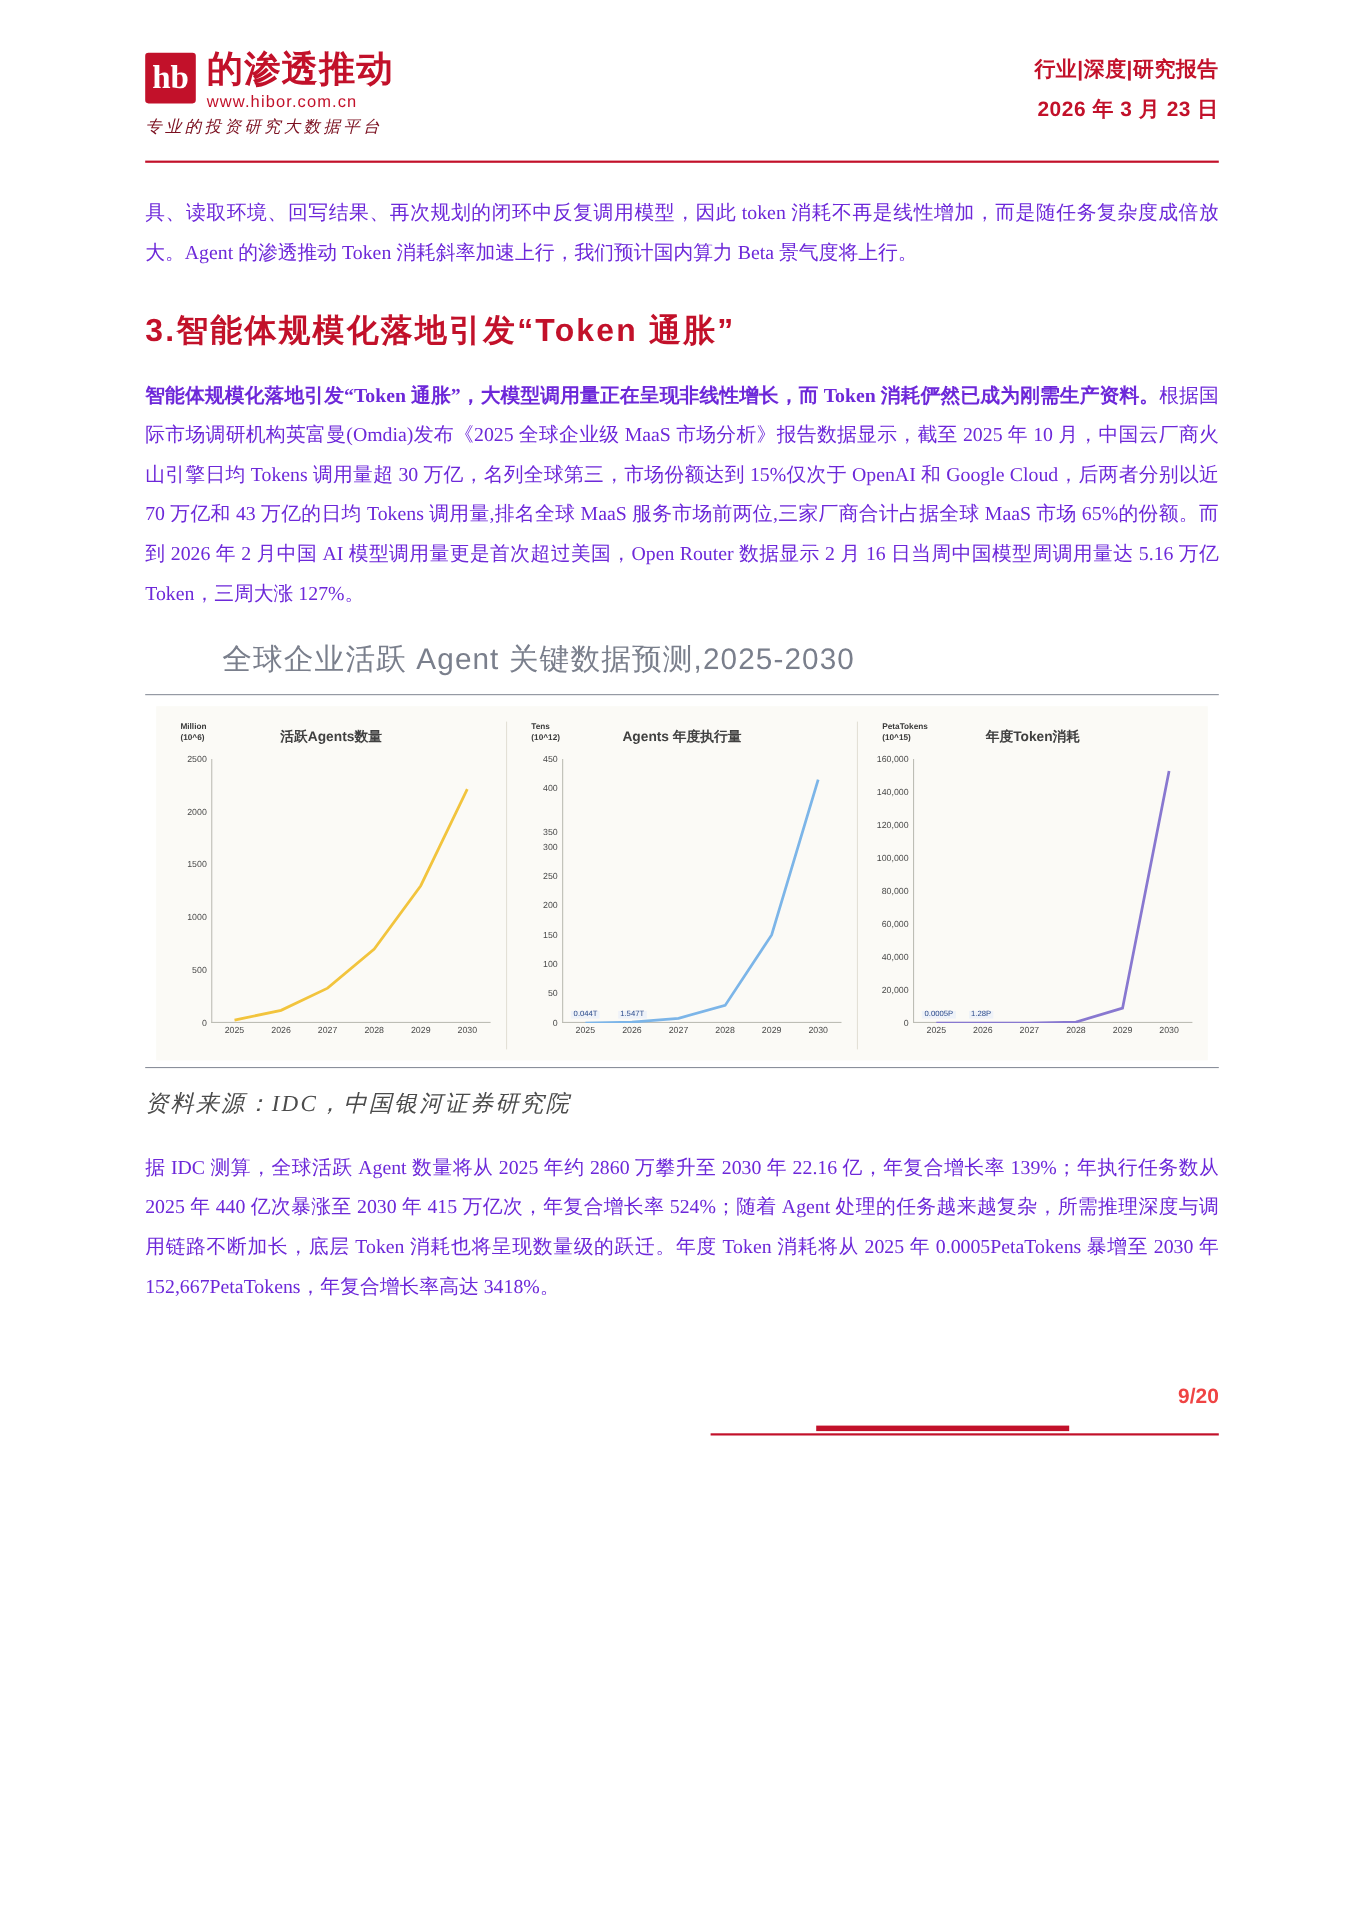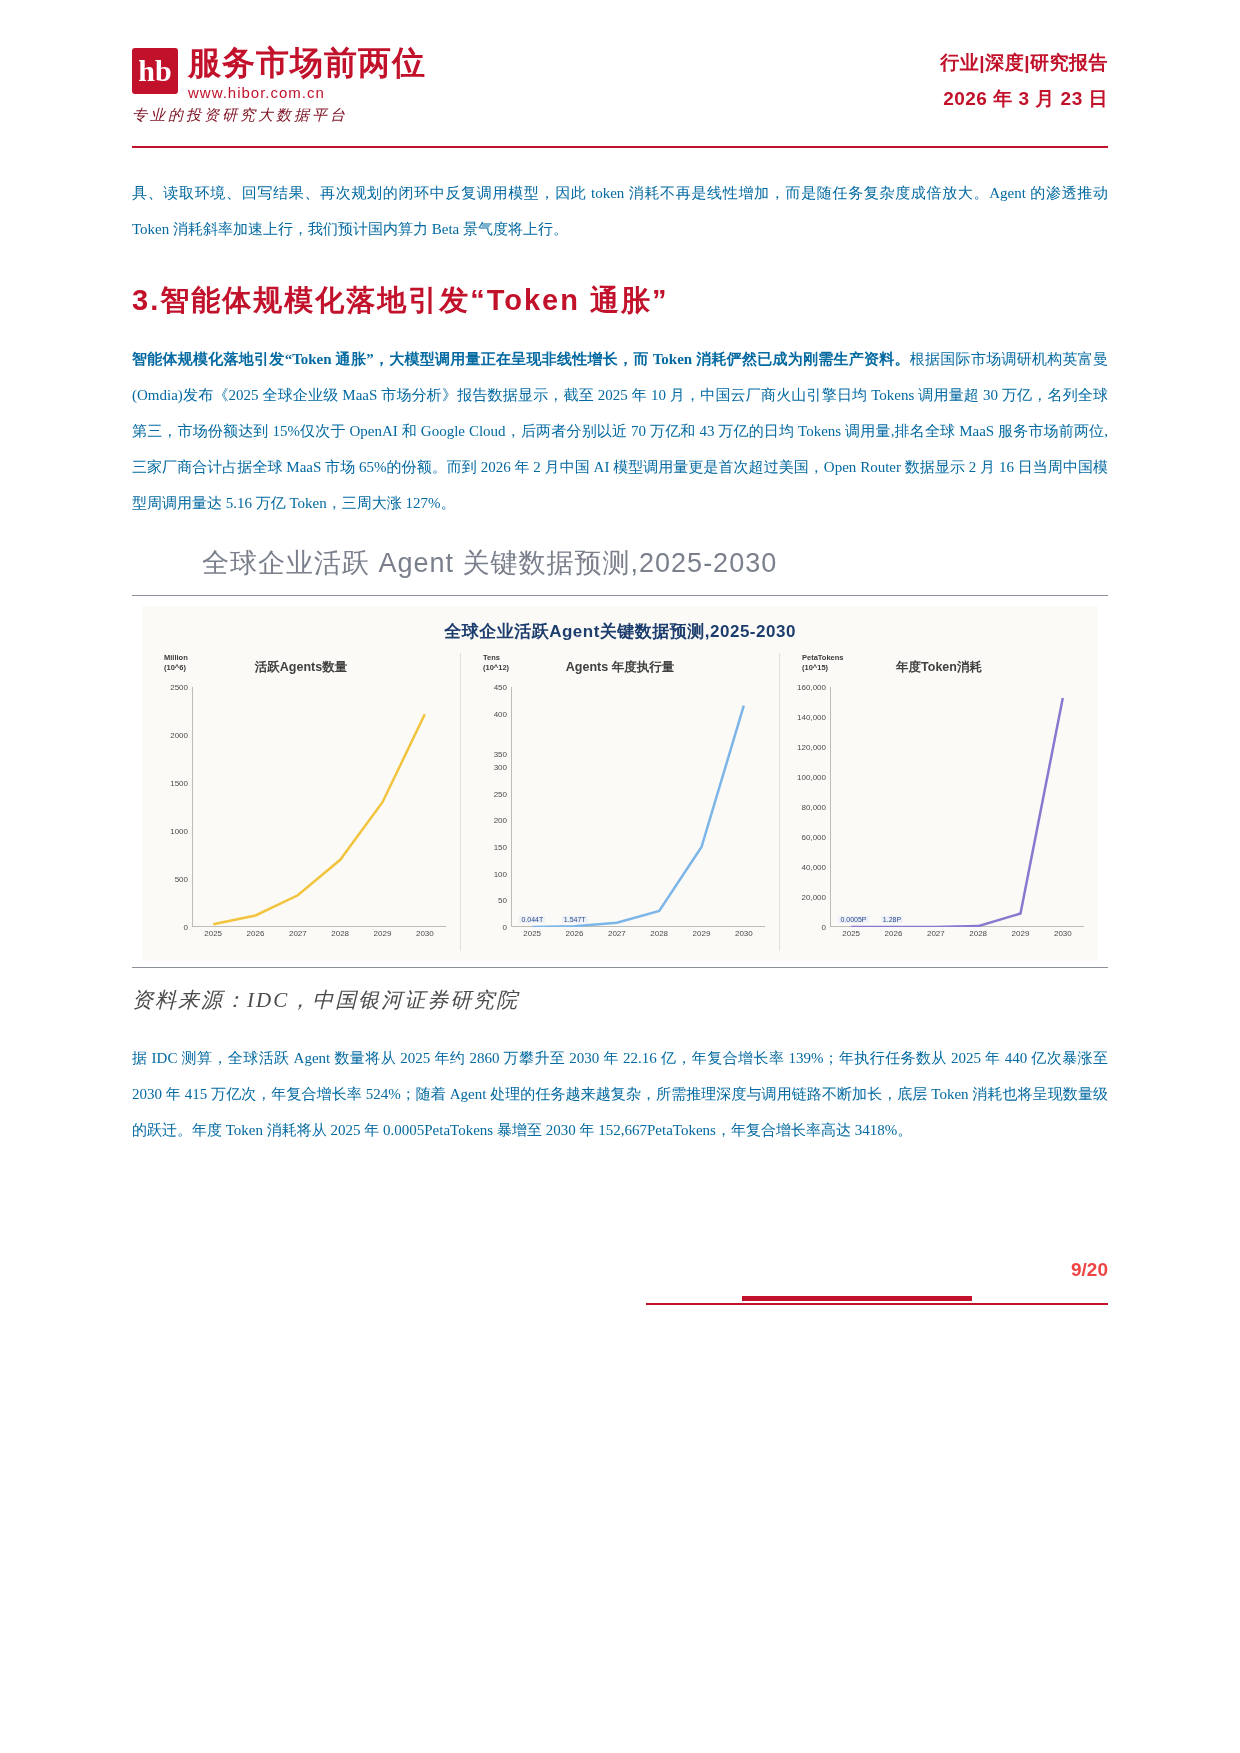--- a/index.html
+++ b/index.html
@@ -52,22 +52,22 @@
   }
   .header-rule {
     position:absolute; left:132px; top:146px; width:976px; height:0;
     border-top:2px solid #c2112a;
   }
 
   
   .content { position:absolute; left:132px; top:175px; width:976px; }
   p.body-par {
     margin:0 0 0 0;
-    font-size:15px; line-height:36px; text-align:justify;
-    color:#0369a1;
+    font-size:18px; line-height:36px; text-align:justify;
+    color:#6d28d9;
   }
   .section-title {
     margin:34px 0 20px 0;
     font-family:"Liberation Sans", sans-serif;
     font-size:29px; font-weight:bold; color:#c2112a; letter-spacing:2px;
   }
   .lead-bold { font-weight:bold; }
   p.par2 { margin-top:2px; }
 
   
@@ -143,21 +143,21 @@
 </style>
 </head>
 <body>
 
 <div class="page">
 
   <div class="header">
     <div class="logo-wrap">
       <div class="logo-badge">hb</div>
       <div class="logo-text">
-        <div class="logo-cn">服务市场前两位</div>
+        <div class="logo-cn">的渗透推动</div>
         <div class="logo-url">www.hibor.com.cn</div>
       </div>
     </div>
     <div class="logo-slogan">专业的投资研究大数据平台</div>
     <div class="header-right">
       <div class="line1">行业|深度|研究报告</div>
       <div class="line2">2026 年 3 月 23 日</div>
     </div>
   </div>
   <div class="header-rule"></div>
@@ -167,21 +167,20 @@
     <p class="body-par">具、读取环境、回写结果、再次规划的闭环中反复调用模型，因此 token 消耗不再是线性增加，而是随任务复杂度成倍放大。Agent 的渗透推动 Token 消耗斜率加速上行，我们预计国内算力 Beta 景气度将上行。</p>
 
     <h2 class="section-title">3.智能体规模化落地引发“Token 通胀”</h2>
 
     <p class="body-par par2"><span class="lead-bold">智能体规模化落地引发“Token 通胀”，大模型调用量正在呈现非线性增长，而 Token 消耗俨然已成为刚需生产资料。</span><span>根据国际市场调研机构英富曼(Omdia)发布《2025 全球企业级 MaaS 市场分析》报告数据显示，截至 2025 年 10 月，中国云厂商火山引擎日均 Tokens 调用量超 30 万亿，名列全球第三，市场份额达到 15%仅次于 OpenAI 和 Google Cloud，后两者分别以近 70 万亿和 43 万亿的日均 Tokens 调用量,排名全球 MaaS 服务市场前两位,三家厂商合计占据全球 MaaS 市场 65%的份额。而到 2026 年 2 月中国 AI 模型调用量更是首次超过美国，Open Router 数据显示 2 月 16 日当周中国模型周调用量达 5.16 万亿 Token，三周大涨 127%。</span></p>
 
     <div class="figure">
       <div class="fig-title">全球企业活跃 Agent 关键数据预测,2025-2030</div>
       <div class="fig-box">
         <div class="chart-card">
-          <div class="chart-card-title">全球企业活跃Agent关键数据预测,2025-2030</div>
           <div class="panels" id="chart-panels">
               <div class="panel">
                 <div class="panel-head">
                   <div class="panel-unit" style="white-space: pre;">Million
 (10^6)</div>
                   <div class="panel-name">活跃Agents数量</div>
                 </div>
                 <div class="plot">
                   <div class="axis-line-x"></div>
                   <div class="axis-line-y"></div>

